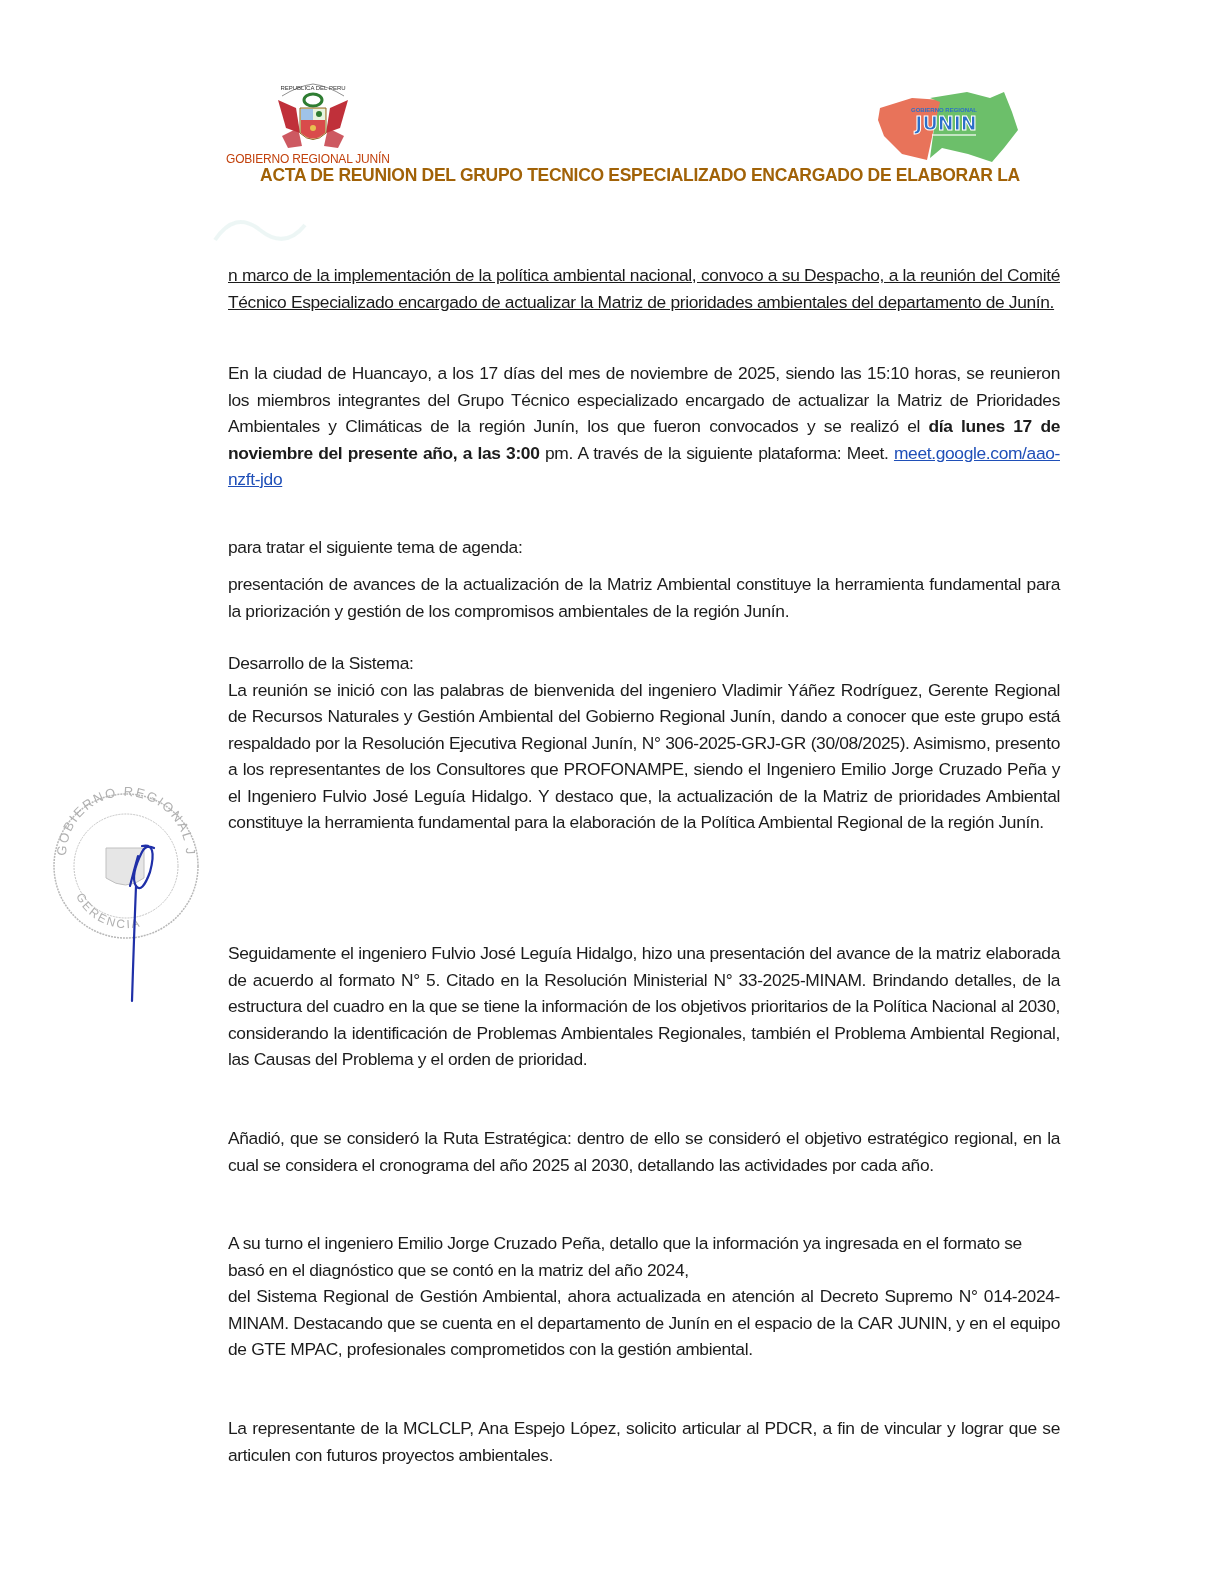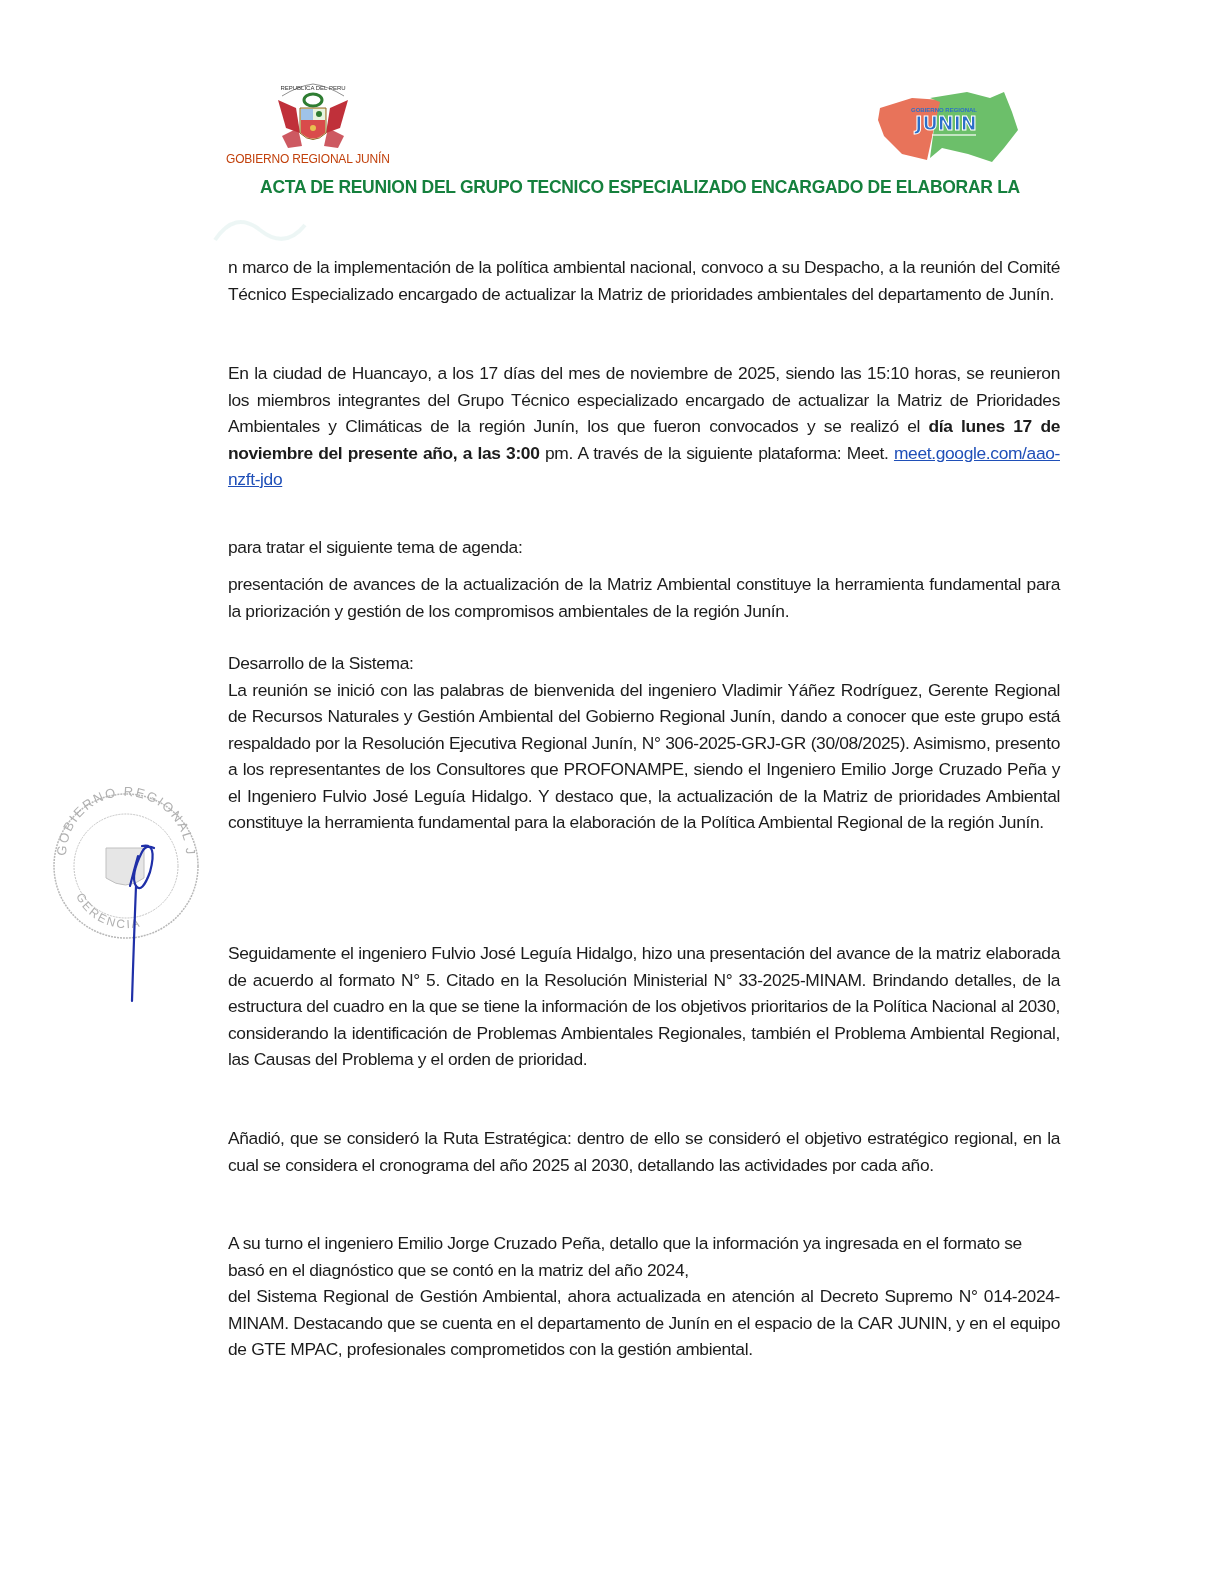--- a/index.html
+++ b/index.html
@@ -5,32 +5,32 @@
   html, body { margin: 0; padding: 0; background: #ffffff; }
   body { width: 1224px; height: 1584px; position: relative; overflow: hidden;
          font-family: "Liberation Sans", sans-serif; color: #1a1a1a; }
   .page { position: absolute; left: 0; top: 0; width: 1224px; height: 1584px; background: #fff; }
 
   
   .logo-left { position: absolute; left: 268px; top: 78px; width: 90px; height: 78px; }
   .logo-left-caption { position: absolute; left: 226px; top: 152px; font-size: 12px; letter-spacing: -0.2px; color: #c2410c; white-space: nowrap; }
   .logo-right { position: absolute; left: 872px; top: 88px; width: 150px; height: 80px; }
 
-  .title { position: absolute; left: 200px; top: 174px; width: 880px; text-align: center;
-           font-weight: bold; font-size: 17.5px; line-height: 26px; color: #15803d; letter-spacing: -0.3px; }
+  .title { position: absolute; left: 200px; top: 162px; width: 880px; text-align: center;
+           font-weight: bold; font-size: 17.5px; line-height: 26px; color: #a16207; letter-spacing: -0.3px; }
 
   .watermark { position: absolute; left: 205px; top: 200px; width: 110px; height: 60px; opacity: 0.08; }
 
   .body-text { position: absolute; left: 228px; width: 832px; font-size: 17.4px; line-height: 26.5px;
                text-align: justify; color: #1c1c1c; letter-spacing: -0.35px; }
   .body-text p { margin: 0; }
   .link { color: #1f4fb8; text-decoration: underline; }
   b { font-weight: bold; }
 
-  .p1 { top: 254px; }
+  .p1 { top: 262px; text-decoration: underline; }
   .p2 { top: 360px; }
   .p3 { top: 518px; margin-top: 16px; }
   .p4 { top: 571px; }
   .p5 { top: 650px; }
   .p6 { top: 940px; }
   .p7 { top: 1125px; }
   .p8 { top: 1230px; }
   .p9 { top: 1415px; }
 
   .seal { position: absolute; left: 46px; top: 786px; width: 160px; height: 220px; }
@@ -121,14 +121,17 @@
 
   <div class="body-text p7">
     <p>Añadió, que se consideró la Ruta Estratégica: dentro de ello se consideró el objetivo estratégico regional, en la cual se considera el cronograma del año 2025 al 2030, detallando las actividades por cada año.</p>
   </div>
 
   <div class="body-text p8">
     <p style="text-align:left">A su turno el ingeniero Emilio Jorge Cruzado Peña, detallo que la información ya ingresada en el formato se basó en el diagnóstico que se contó en la matriz del año 2024,</p>
     <p>del Sistema Regional de Gestión Ambiental, ahora actualizada en atención al Decreto Supremo N° 014-2024-MINAM. Destacando que se cuenta en el departamento de Junín en el espacio de la CAR JUNIN, y en el equipo de GTE MPAC, profesionales comprometidos con la gestión ambiental.</p>
   </div>
 
+  <div class="body-text p9">
+    <p>La representante de la MCLCLP, Ana Espejo López, solicito articular al PDCR, a fin de vincular y lograr que se articulen con futuros proyectos ambientales.</p>
+  </div>
 
 </div>
 
 </body></html>

